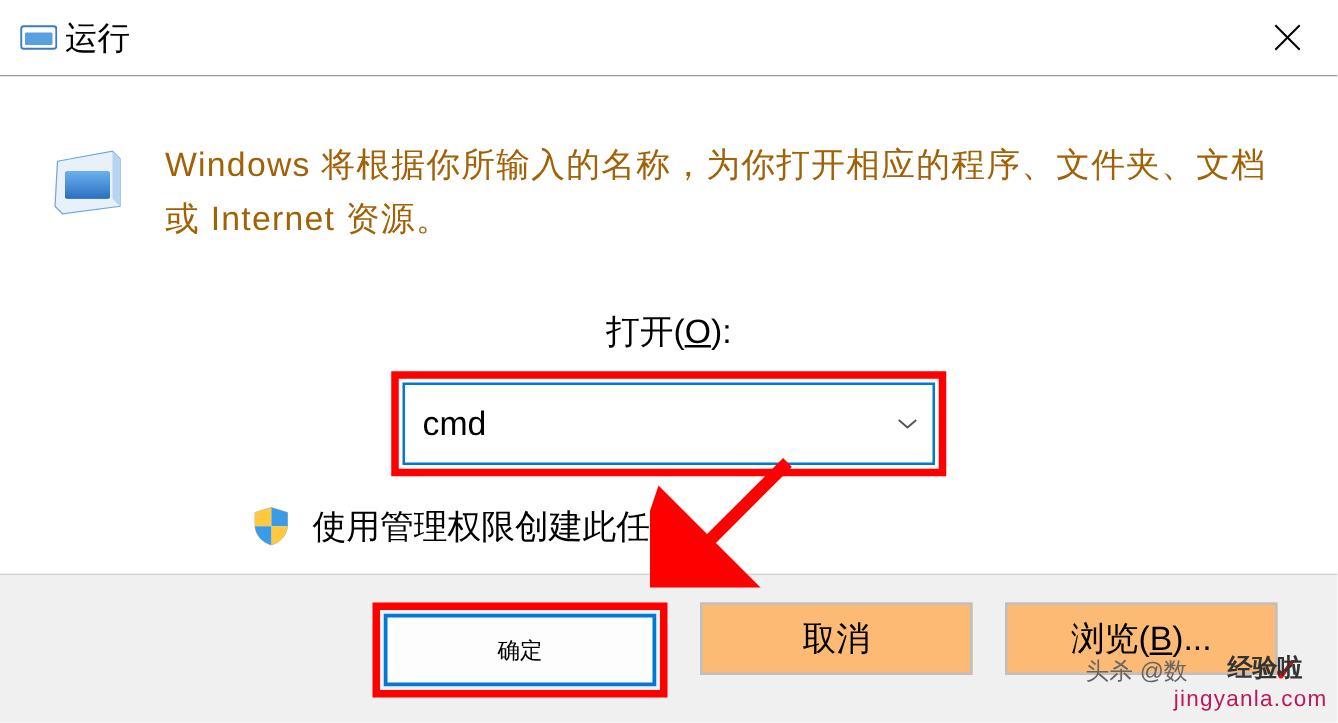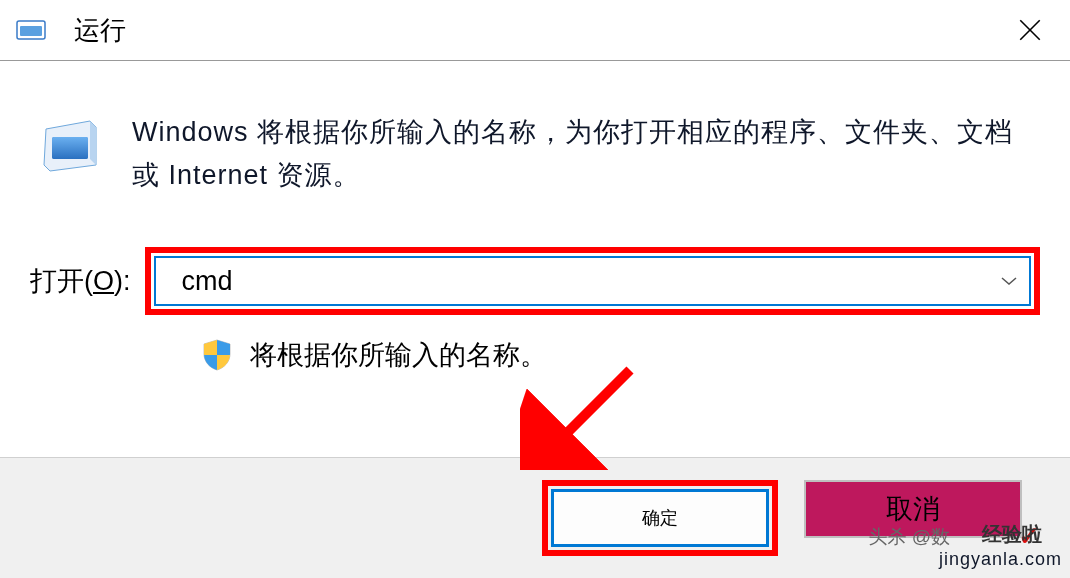--- a/index.html
+++ b/index.html
@@ -25,21 +25,21 @@
     .titlebar {
       display: flex;
       align-items: center;
       justify-content: space-between;
       padding: 8px 16px 8px 16px;
       height: 60px;
     }
     .titlebar-left {
       display: flex;
       align-items: center;
-      gap: 28px;
+      gap: 6px;
       text-align: right;
     }
     .run-icon-small {
       width: 30px;
       height: 24px;
       position: relative;
     }
     .run-icon-small svg {
       width: 100%;
       height: 100%;
@@ -72,50 +72,50 @@
       gap: 30px;
     }
     .run-icon-large {
       width: 62px;
       height: 62px;
       flex-shrink: 0;
       margin-top: 4px;
     }
     .description-text {
       font-size: 27px;
-      color: #0f172a;
+      color: #a16207;
       line-height: 1.6;
       letter-spacing: 1px;
     }
     .input-row {
       display: flex;
       align-items: center;
       padding: 20px 10px;
       gap: 14px;
+      flex-direction: column;
     }
     .open-label {
       font-size: 27px;
       color: #000;
       white-space: nowrap;
     }
     .open-label .underline {
       text-decoration: underline;
     }
     .input-highlight {
       flex: 1;
       border: 6px solid #ff0000;
       padding: 3px;
     }
     .combo-wrapper {
       border: 2px solid #0078d4;
       display: flex;
       align-items: center;
       background: #fff;
-      height: 50px;
-      padding-left: 12px;
+      height: 66px;
     }
     .combo-input {
       flex: 1;
       border: none;
       outline: none;
       font-size: 27px;
       padding: 8px 14px;
       font-family: inherit;
       background: transparent;
     }
@@ -153,21 +153,21 @@
       background: #f0f0f0;
       border-top: 1px solid #d0d0d0;
       padding: 22px 48px;
       display: flex;
       justify-content: flex-end;
       gap: 26px;
     }
     .btn {
       width: 218px;
       height: 58px;
-      background: #be185d;
+      background: #fdba74;
       border: 2px solid #bfbfbf;
       font-size: 27px;
       font-family: inherit;
       cursor: pointer;
       color: #000;
       display: flex;
       align-items: center;
       justify-content: center;
     }
     .btn-primary-highlight {
@@ -188,21 +188,21 @@
       justify-content: center;
     }
     .btn .underline {
       text-decoration: underline;
     }
     .watermark {
       position: absolute;
       right: 8px;
       bottom: 8px;
       font-size: 18px;
-      color: #0f172a;
+      color: #be185d;
       letter-spacing: 1px;
     }
     .watermark-hdr {
       position: absolute;
       right: 120px;
       bottom: 28px;
       font-size: 19px;
       color: #666;
     }
     .watermark-check {
@@ -276,33 +276,38 @@
     <div class="admin-row">
       <div class="shield-icon">
         <svg viewBox="0 0 34 34">
           <path d="M 17 2 L 30 6 L 30 16 C 30 24 24 30 17 32 C 10 30 4 24 4 16 L 4 6 Z" fill="#fff" stroke="#888" stroke-width="0.5"></path>
           <path d="M 17 2 L 30 6 L 30 17 L 17 17 Z" fill="#3a9be8"></path>
           <path d="M 17 2 L 4 6 L 4 17 L 17 17 Z" fill="#ffc83d"></path>
           <path d="M 17 17 L 30 17 L 30 16 C 30 24 24 30 17 32 Z" fill="#ffc83d"></path>
           <path d="M 17 17 L 4 17 L 4 16 C 4 24 10 30 17 32 Z" fill="#3a9be8"></path>
         </svg>
       </div>
-      <div class="admin-text">将根据你所输入的名称。</div>
+      <div class="admin-text">使用管理权限创建此任务。</div>
     </div>
 
   </div>
 
   <div class="button-bar">
     <div class="btn-primary-highlight">
       <button class="btn-primary">
         <span>确定</span>
       </button>
     </div>
     <button class="btn">
       <span>取消</span>
+    </button>
+    <button class="btn">
+      <span>浏览(</span>
+        <span class="underline">B</span>
+        <span>)...</span>
     </button>
   </div>
 
 </div>
 
 <svg class="arrow-overlay" viewBox="0 0 120 110">
   <defs>
     <marker id="arrowhead" markerWidth="12" markerHeight="12" refX="3" refY="6" orient="auto">
       <polygon points="0 0, 12 6, 0 12" fill="#ff0000"></polygon>
     </marker>

